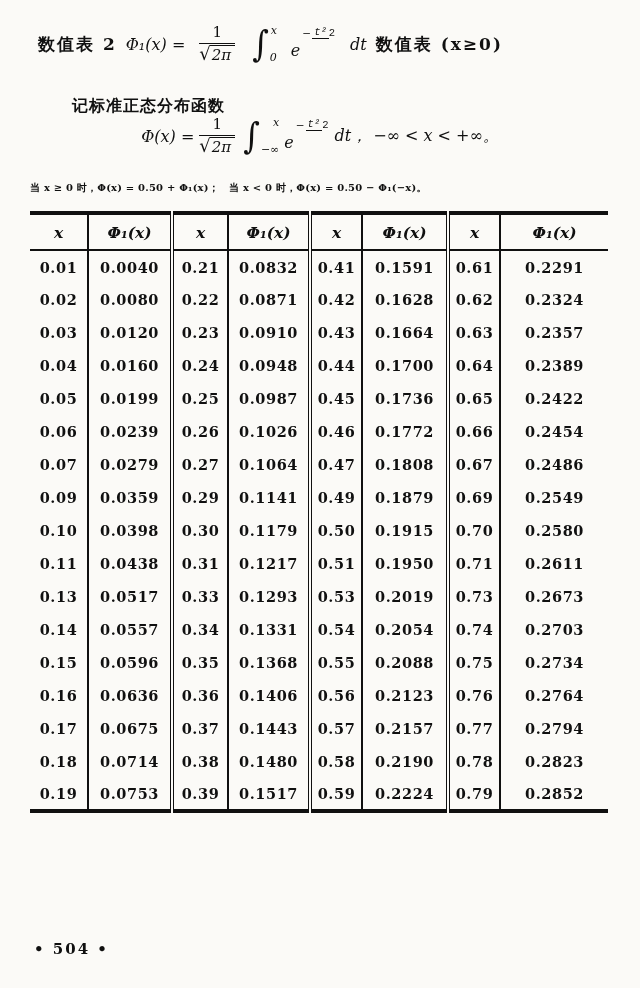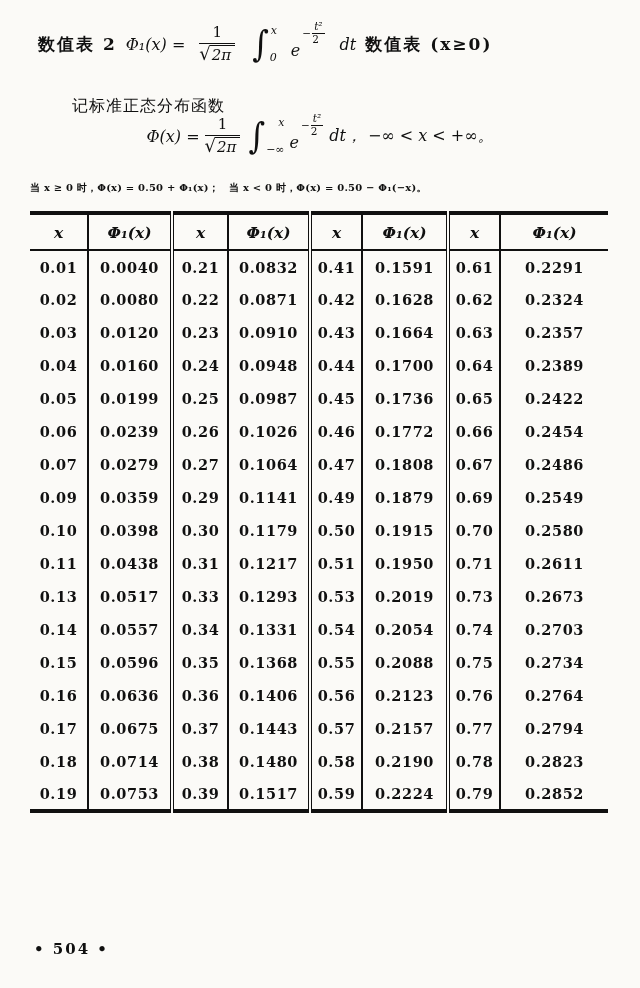--- a/index.html
+++ b/index.html
@@ -29,31 +29,31 @@
   .int-sign { font-size:32px; line-height:1; transform:scaleY(1.12); }
   .int-limits { display:inline-flex; flex-direction:column; justify-content:space-between;
                 height:40px; font-size:11px; font-style:italic; margin-left:1px; }
   .int-limits .up { align-self:flex-end; }
   .int-limits .lo { align-self:flex-start; }
 
   .e-exp { display:inline-flex; align-items:center; margin:0 2px; }
   .e-exp .e { font-style:italic; font-size:16px; transform:translateY(6px); }
   .sup { display:inline-flex; align-items:center; font-size:10.5px;
          transform:translateY(-11px); margin-left:2px; }
-  .mini-frac { display:inline-flex; flex-direction:column; align-items:flex-start;
-               line-height:1.05; margin-left:1px; }
+  .mini-frac { display:inline-flex; flex-direction:row; align-items:flex-end;
+               line-height:1.05; margin-left:1px;font-family:Liberation Mono, monospace; }
   .mini-frac .mnum { border-bottom:1px solid #101010; padding:0 2px 0.5px; font-style:italic; }
 
   .dt { font-style:italic; margin-left:4px; }
 
   
   .title-row { position:absolute; top:24px; left:38px; gap:9px; font-size:16px; }
   .title-row .cjk { font-size:17px; }
 
-  .intro { position:absolute; top:96px; left:72px; font-size:16px; font-weight:400; letter-spacing:1px;text-align:right; }
+  .intro { position:absolute; top:96px; left:72px; font-size:16px; font-weight:700; letter-spacing:1px;text-align:right; }
 
   .formula-row { position:absolute; top:116px; left:0; width:640px;
                  display:flex; justify-content:center; font-size:16px; }
   .formula-tail { margin-left:6px; font-size:16px; }
 
   .relation { position:absolute; top:181px; left:30px; width:588px;
               font-size:10px; font-weight:600; white-space:nowrap; letter-spacing:0.2px; }
 
   
   table { position:absolute; top:211px; left:30px; width:578px;

